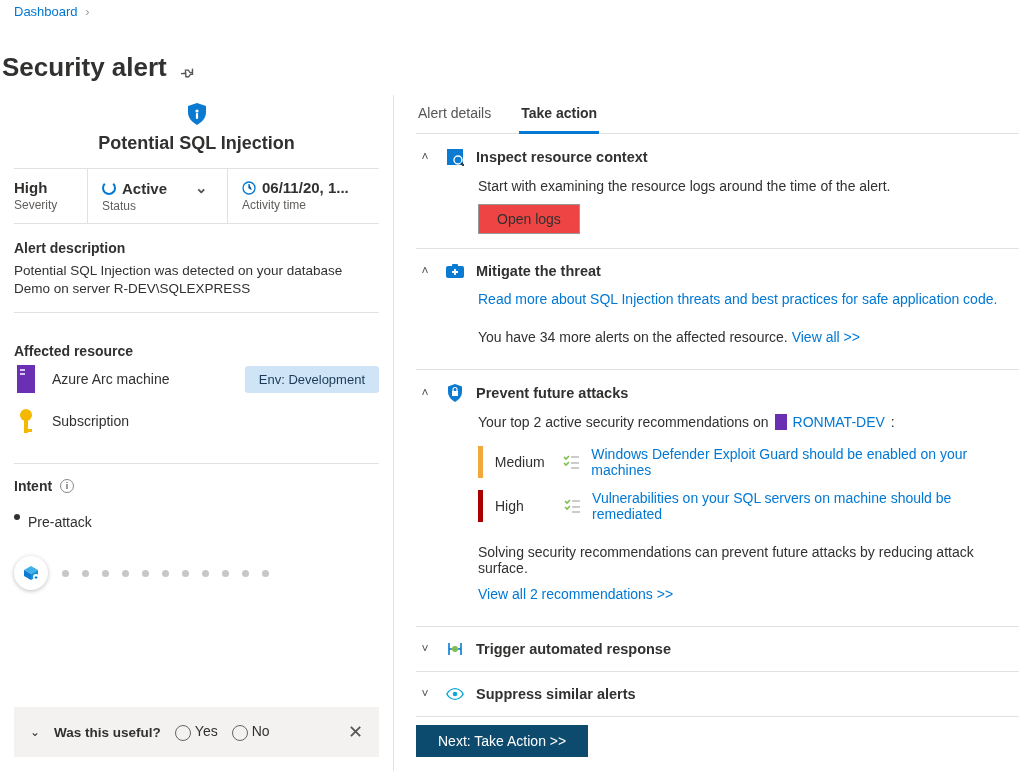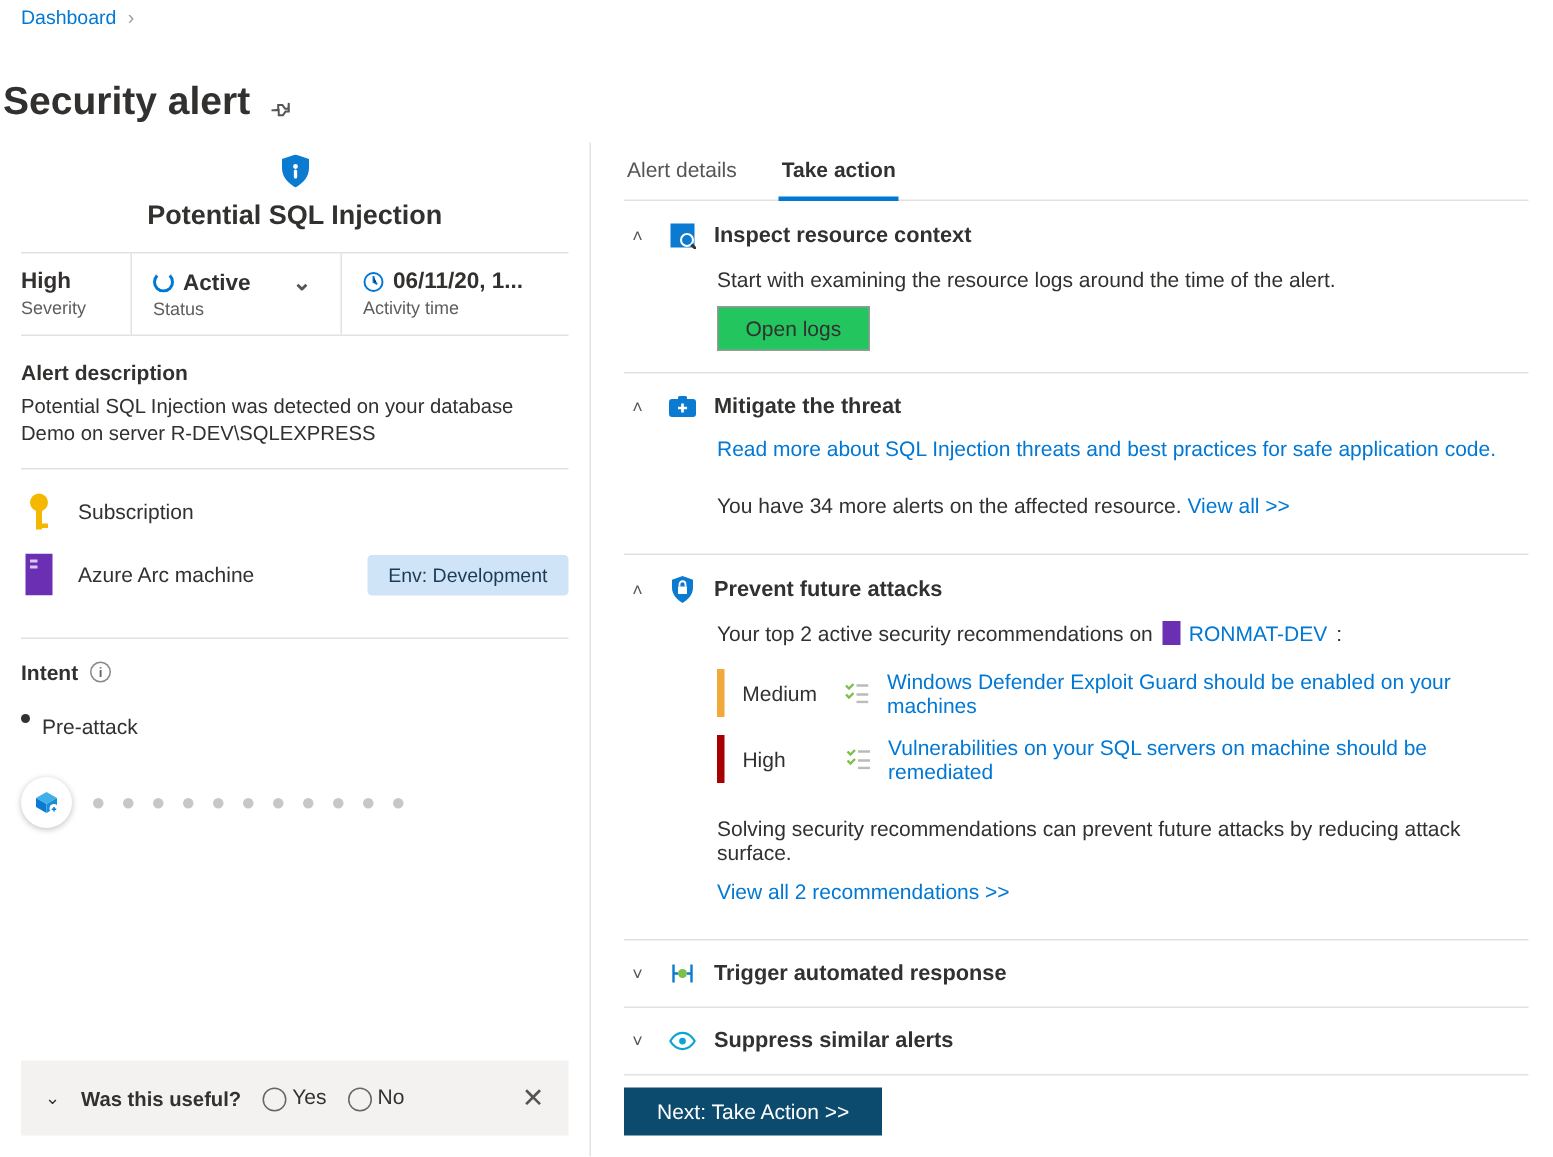--- a/index.html
+++ b/index.html
@@ -52,21 +52,21 @@
   .tab { padding:10px 2px; font-size:14px; color:#555; cursor:pointer; }
   .tab.active { color:#323130; font-weight:600; border-bottom:3px solid #0078d4; margin-bottom:-1px; }
   .sections { flex:1; overflow:auto; }
   .sec { border-bottom:1px solid #e1e1e1; padding:14px 0; }
   .sec-head { display:flex; align-items:center; gap:12px; cursor:pointer; }
   .sec-head .chev2 { width:18px; text-align:center; color:#555; font-size:12px; }
   .sec-head .sec-icon { width:18px; display:flex; justify-content:center; }
   .sec-head h3 { margin:0; font-size:14.5px; font-weight:600; }
   .sec-body { padding:12px 0 0 62px; font-size:14px; color:#323130; }
   .sec-body p { margin:0 0 10px 0; }
-  .btn-outline { background:#22c55e; border:1px solid #999; padding:6px 18px; font-size:14px; cursor:pointer; color:#323130; }
+  .btn-outline { background:#ef4444; border:1px solid #999; padding:6px 18px; font-size:14px; cursor:pointer; color:#323130; }
   .reco-top { display:flex; align-items:flex-start; gap:6px; margin-bottom:10px; }
   .srv-ic { width:12px; height:16px; background:#6b2fb3; display:inline-block; }
   .reco-row { display:flex; align-items:center; gap:12px; padding:6px 0; }
   .sev-bar { width:5px; align-self:stretch; }
   .sev-med { background:#f2a93b; }
   .sev-high { background:#a80000; }
   .sev-label { width:58px; }
   .checklist-ic { width:16px; height:14px; }
   .next-bar { padding:8px 0 14px 0; }
   .btn-primary { background:#0c4a6e; color:#fff; border:none; padding:8px 22px; font-size:14px; cursor:pointer; }
@@ -130,46 +130,47 @@
           </div>
           <div class="lbl">Activity time</div>
         </div>
       </div>
 
       <div class="sect-title">Alert description</div>
       <div class="desc">Potential SQL Injection was detected on your database Demo on server R-DEV\SQLEXPRESS</div>
 
       <hr class="hr">
 
+      <div class="sect-title">Affected resource</div>
+
+      <div class="res-row">
+        <div class="res-left">
+          <span>
+            <svg class="res-icon" viewBox="0 0 24 28">
+                <rect x="3" y="0" width="18" height="28" fill="#6b2fb3"></rect>
+                <rect x="6" y="4" width="5" height="2" fill="#d8c8ef"></rect>
+                <rect x="6" y="8" width="5" height="2" fill="#d8c8ef"></rect>
+              </svg>
+          </span>
+          <span>Azure Arc machine</span>
+        </div>
+        <span class="env-badge">Env: Development</span>
+      </div>
 
       <div class="res-row">
         <div class="res-left">
           <span>
             <svg class="res-icon" viewBox="0 0 24 28">
                 <circle cx="12" cy="8" r="6" fill="#f5b800"></circle>
                 <rect x="10" y="12" width="4" height="14" fill="#f5b800"></rect>
                 <rect x="10" y="22" width="8" height="3" fill="#f5b800"></rect>
               </svg>
           </span>
           <span>Subscription</span>
         </div>
-      </div>
-
-      <div class="res-row">
-        <div class="res-left">
-          <span>
-            <svg class="res-icon" viewBox="0 0 24 28">
-                <rect x="3" y="0" width="18" height="28" fill="#6b2fb3"></rect>
-                <rect x="6" y="4" width="5" height="2" fill="#d8c8ef"></rect>
-                <rect x="6" y="8" width="5" height="2" fill="#d8c8ef"></rect>
-              </svg>
-          </span>
-          <span>Azure Arc machine</span>
-        </div>
-        <span class="env-badge">Env: Development</span>
       </div>
 
       <hr class="hr">
 
       <div class="intent-row">
         <span>Intent</span>
         <span class="info-ic">i</span>
       </div>
       <div class="bullet-line">
         <span class="dot-bullet"></span>

